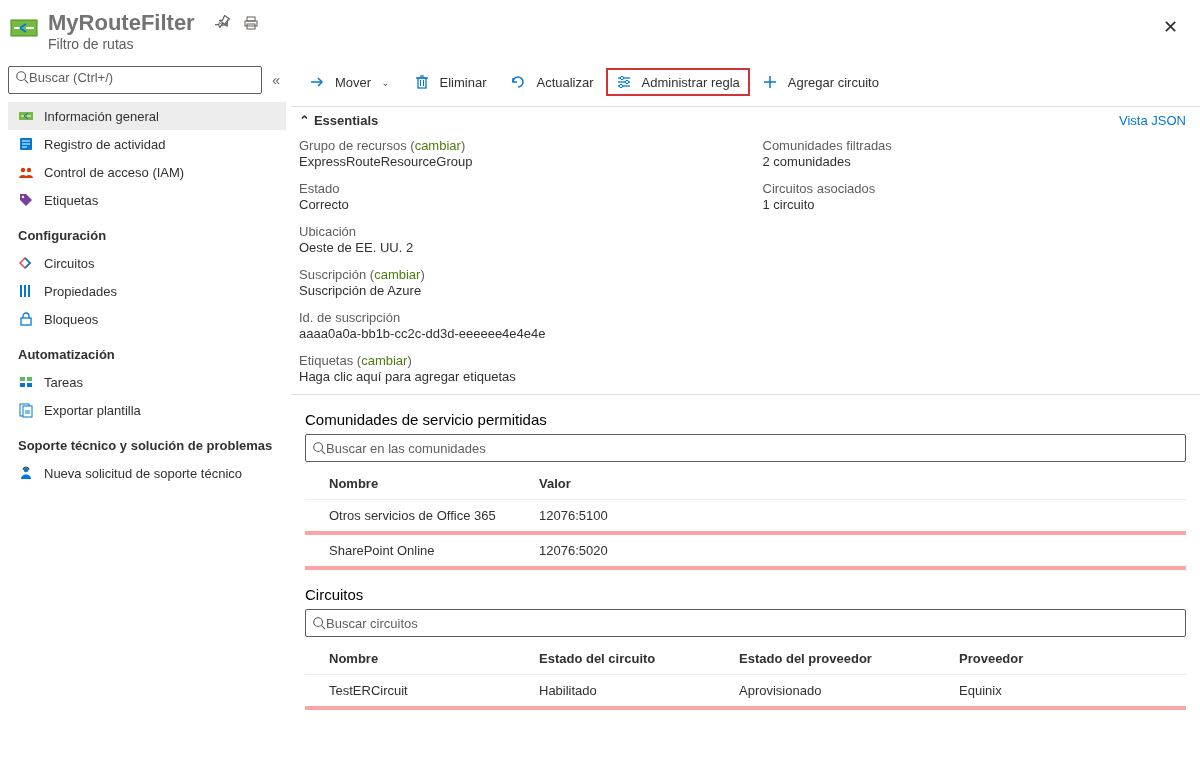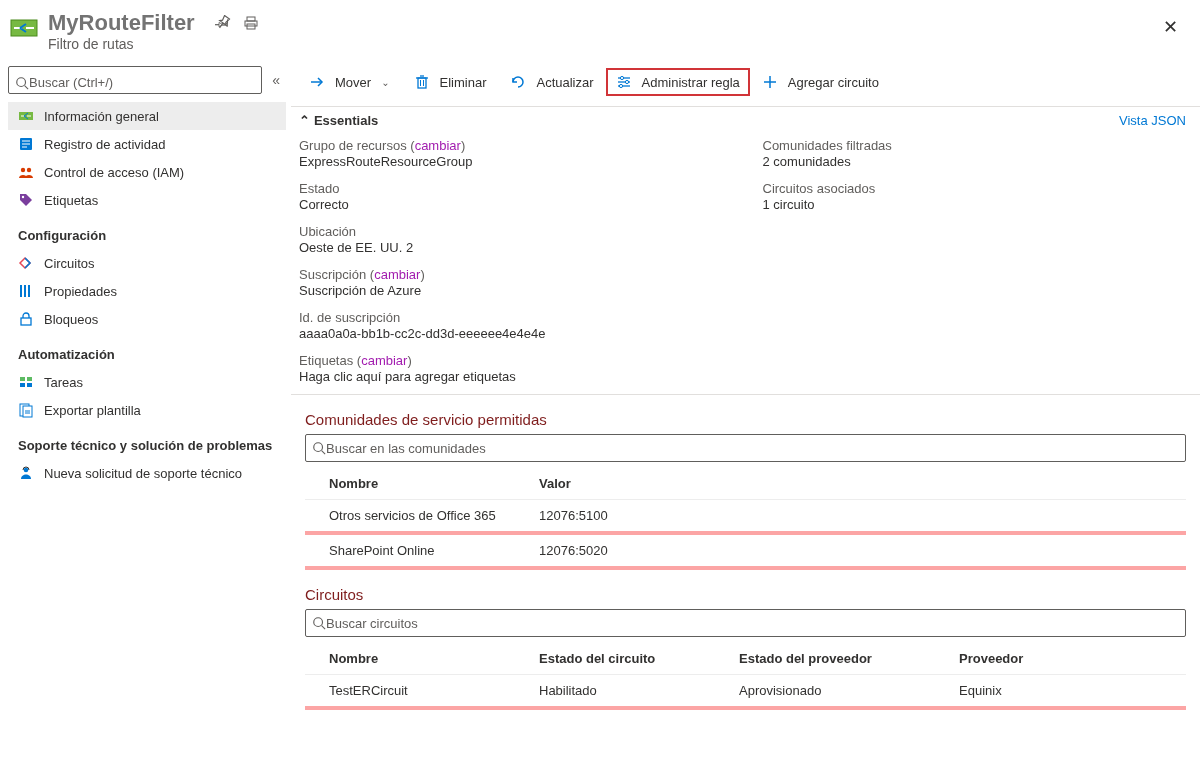--- a/index.html
+++ b/index.html
@@ -8,43 +8,43 @@
 .header-icon { width: 28px; height: 28px; margin-right: 10px; margin-top: 4px; }
 .title-block { flex: 1; }
 .title-row { display: flex; align-items: center; gap: 14px; }
 .title { font-size: 22px; font-weight: 600; color: #737373; }
 .subtitle { font-size: 14px; color: #605e5c; }
 .header-icons { margin-left: 6px; display:flex; gap:12px; color:#605e5c; }
 .close-x { margin-left: auto; font-size: 18px; cursor: pointer; padding: 6px 4px 0 0;}
 .body { display: flex; }
 .sidebar { width: 290px; padding: 8px 4px 0 8px; }
 .search-row { display:flex; align-items:center; gap:4px; margin-bottom:8px; }
-.search-box { flex:1; display:flex; align-items:flex-end; border:1px solid #605e5c; border-radius:2px; padding:3px 6px; height:28px; color:#605e5c; }
+.search-box { flex:1; display:flex; align-items:flex-start; border:1px solid #605e5c; border-radius:2px; padding:3px 6px; height:28px; color:#605e5c; }
 .search-box input { border:none; outline:none; flex:1; font-size:13px; color:#323130; background:transparent;}
 .search-box input::placeholder{color:#605e5c;}
 .chevrons { color:#605e5c; font-size:14px; padding:0 6px; cursor:pointer;}
 .nav-item { display:flex; align-items:center; gap:10px; padding:6px 10px; cursor:pointer; font-size:13px; border-radius:0;}
 .nav-item.selected { background:#ededed; }
 .nav-icon { width:16px; height:16px; display:flex; align-items:center; justify-content:center; font-size:14px;}
 .nav-section { font-weight:600; padding:14px 10px 6px 10px; font-size:13px; }
 .main { flex:1; border-left:1px solid #e1dfdd00; }
 .toolbar { display:flex; align-items:center; gap:0; padding:10px 6px 10px 6px; }
 .tbtn { display:flex; align-items:center; gap:10px; padding:6px 12px; cursor:pointer; color:#323130; font-size:13px; }
 .tbtn .ticon { color:#0078d4; font-size:15px; display:flex; align-items:center;}
 .tbtn.highlighted { border:2px solid #d13438; padding:4px 8px; border-radius:0;}
 .divider-line { border-top:1px solid #e1dfdd; margin:0 0 0 0;}
 .essentials-bar { display:flex; align-items:center; padding:6px 14px 4px 8px; }
 .essentials-bar .tog { display:flex; align-items:center; gap:4px; font-weight:600; cursor:pointer; font-size:13px;}
 .json-link { margin-left:auto; color:#0078d4; font-size:13px; cursor:pointer;}
 .essentials-grid { display:flex; padding:6px 14px 10px 8px; gap:40px;}
 .col { flex:1; display:flex; flex-direction:column; gap:12px;}
 .kv .k { font-size:13px; color:#605e5c; margin-bottom:1px;}
 .kv .v { font-size:13px; color:#323130;}
-.link { color:#a21caf; cursor:pointer;}
-.section-title { font-size:15px; padding:16px 29px 6px 14px; color:#7f1d1d;}
+.link { color:#4d7c0f; cursor:pointer;}
+.section-title { font-size:15px; padding:16px 29px 6px 14px; color:#000000;}
 .wide-search { margin:0 14px; display:flex; align-items:center; border:1px solid #605e5c; border-radius:2px; padding:3px 6px; height:28px;}
 .wide-search input { border:none; outline:none; flex:1; font-size:13px; background:transparent;}
 .wide-search input::placeholder{color:#605e5c;}
 .table { margin:6px 14px 0 14px; }
 .trow { display:flex; border-bottom:4px solid #fca5a5; padding:8px 18px 8px 24px;}
 .trow.head { font-weight:600; border-bottom:1px solid #ededed;}
 .c-name { width:210px; }
 .c-val { flex:1; }
 .c2-name { width:210px;}
 .c2-state { width:200px;}

